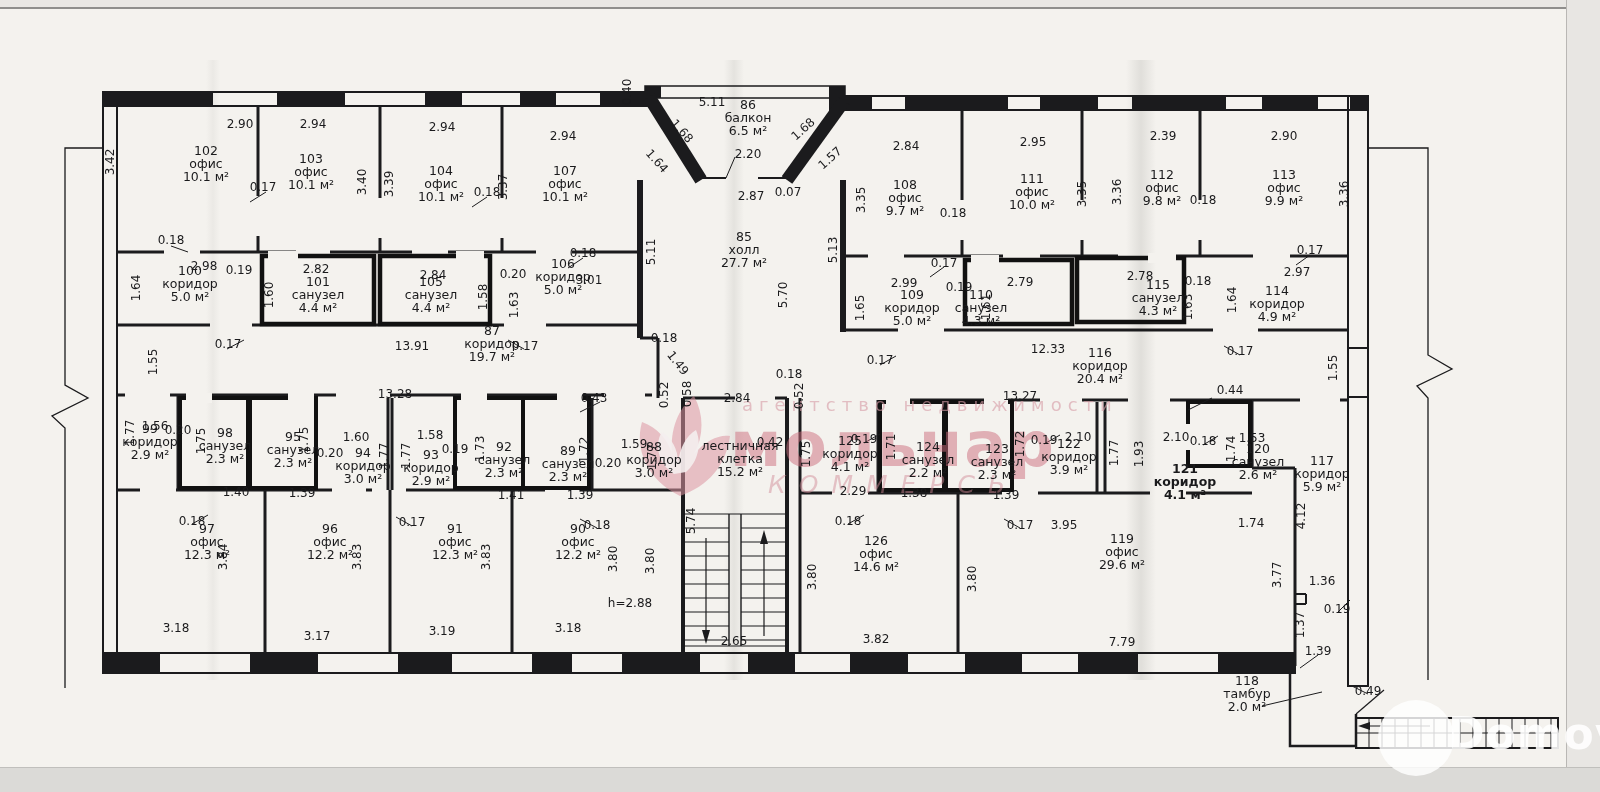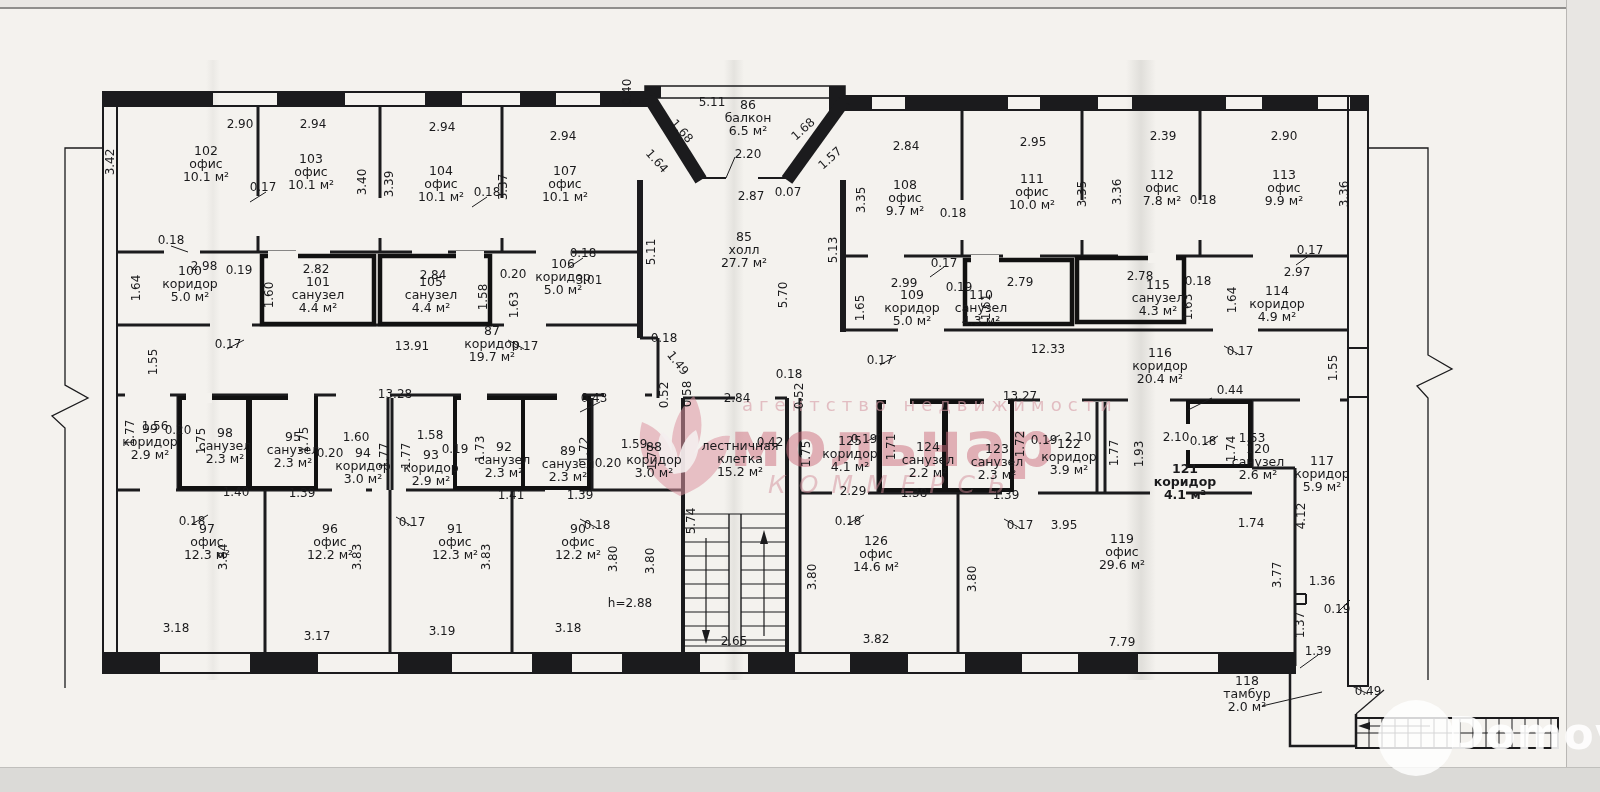--- a/index.html
+++ b/index.html
@@ -219,21 +219,21 @@
         <span>9.7 м²</span>
       </div>
       <div class="room" style="left: 1032px; top: 172px;">
         <span>111</span>
         <span>офис</span>
         <span>10.0 м²</span>
       </div>
       <div class="room" style="left: 1162px; top: 168px;">
         <span>112</span>
         <span>офис</span>
-        <span>7.8 м²</span>
+        <span>9.8 м²</span>
       </div>
       <div class="room" style="left: 1284px; top: 168px;">
         <span>113</span>
         <span>офис</span>
         <span>9.9 м²</span>
       </div>
       <div class="room" style="left: 748px; top: 98px;">
         <span>86</span>
         <span>балкон</span>
         <span>6.5 м²</span>
@@ -281,21 +281,21 @@
       <div class="room" style="left: 1277px; top: 284px;">
         <span>114</span>
         <span>коридор</span>
         <span>4.9 м²</span>
       </div>
       <div class="room" style="left: 492px; top: 324px;">
         <span>87</span>
         <span>коридор</span>
         <span>19.7 м²</span>
       </div>
-      <div class="room" style="left: 1160px; top: 346px;">
+      <div class="room" style="left: 1100px; top: 346px;">
         <span>116</span>
         <span>коридор</span>
         <span>20.4 м²</span>
       </div>
       <div class="room" style="left: 150px; top: 422px;">
         <span>99</span>
         <span>коридор</span>
         <span>2.9 м²</span>
       </div>
       <div class="room" style="left: 225px; top: 426px;">

